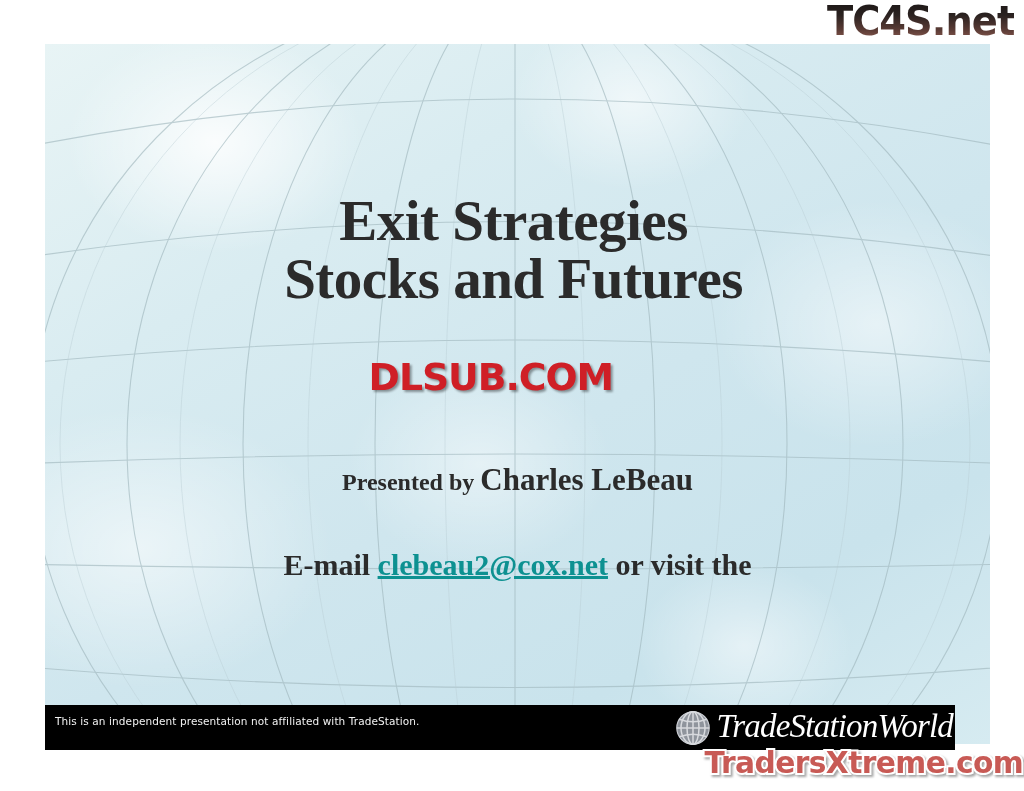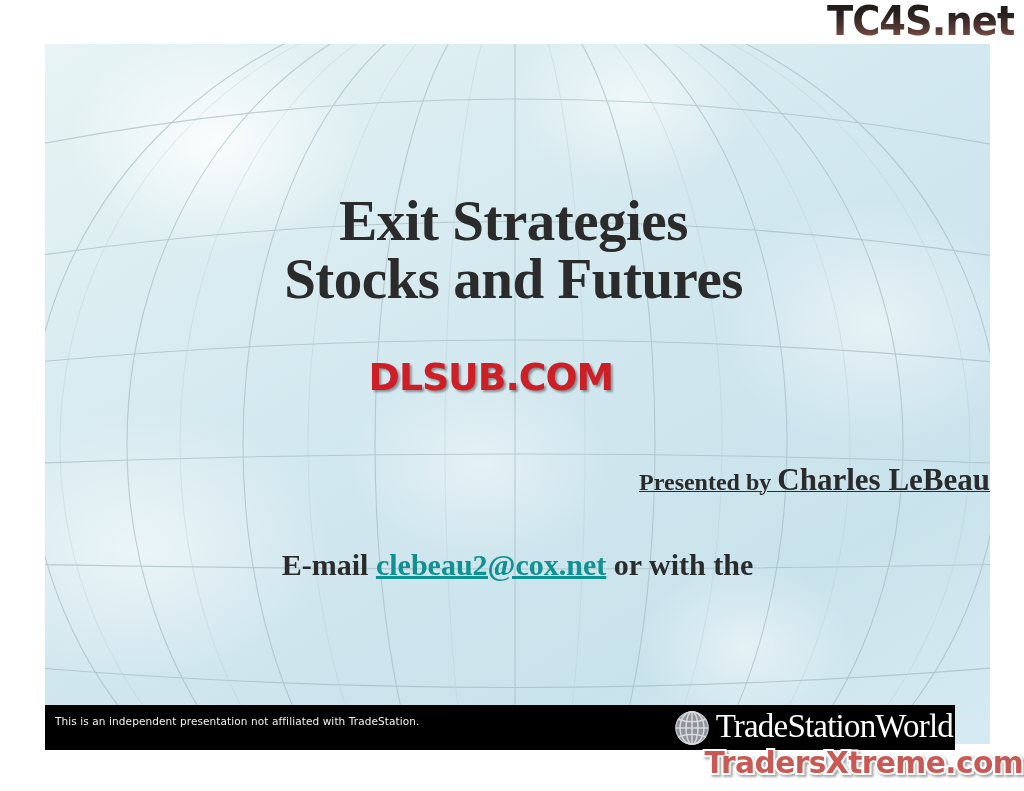--- a/index.html
+++ b/index.html
@@ -83,27 +83,26 @@
     letter-spacing: -0.5px;
     z-index: 10;
   }
   #title-block .line { display: block; white-space: nowrap; }
 
   #presenter-line {
     position: absolute;
     left: 0;
     right: 0;
     top: 418px;
-    text-align: right;
+    text-align: center;
     z-index: 10;
     color: #2b2b2b;
     font-family: "Liberation Serif", serif;
     font-weight: bold;
     white-space: nowrap;
-    text-decoration: underline;
   }
   #presenter-line .pre { font-size: 24px; }
   #presenter-line .who { font-size: 31px; }
 
   #contact-block {
     position: absolute;
     left: 0;
     right: 0;
     top: 499px;
     text-align: center;
@@ -180,20 +179,21 @@
   #tsw-logo .globe-ic { width: 44px; height: 38px; display:block; flex: 0 0 auto; }
   #tsw-logo .tsw-text {
     font-family: "Liberation Serif", serif;
     font-size: 33px;
     line-height: 1;
     color: #ffffff;
     letter-spacing: -0.8px;
     white-space: nowrap;
     position: relative;
     top: -1px;
+    font-style: italic;
   }
 
   
   #tx-watermark {
     position: absolute;
     left: 703px;
     top: 748px;
     z-index: 60;
     font-family: "DejaVu Sans", sans-serif;
     font-weight: bold;
@@ -257,21 +257,21 @@
 
   <div id="dlsub-watermark">
     <span class="inner">DLSUB.COM</span>
   </div>
 
   <div id="presenter-line">
     <span class="pre">Presented by </span><span class="who">Charles LeBeau</span>
   </div>
 
   <div id="contact-block">
-    <div><span>E-mail </span><a class="link" href="#">clebeau2@cox.net</a><span>  or with the</span></div>
+    <div><span>E-mail </span><a class="link" href="#">clebeau2@cox.net</a><span>  or visit the</span></div>
   </div>
 </div>
 
 <div id="footer-bar">
   <div id="disclaimer">This is an independent presentation not affiliated with TradeStation.</div>
 
   <div id="tsw-logo">
     <svg class="globe-ic" viewBox="0 0 44 38" xmlns="http://www.w3.org/2000/svg">
       <g fill="none" stroke="#b9bcc2" stroke-width="1.5">
         <circle cx="22" cy="19" r="16.2" fill="#8f949c" stroke="#c9ccd2" stroke-width="1.2"></circle>

